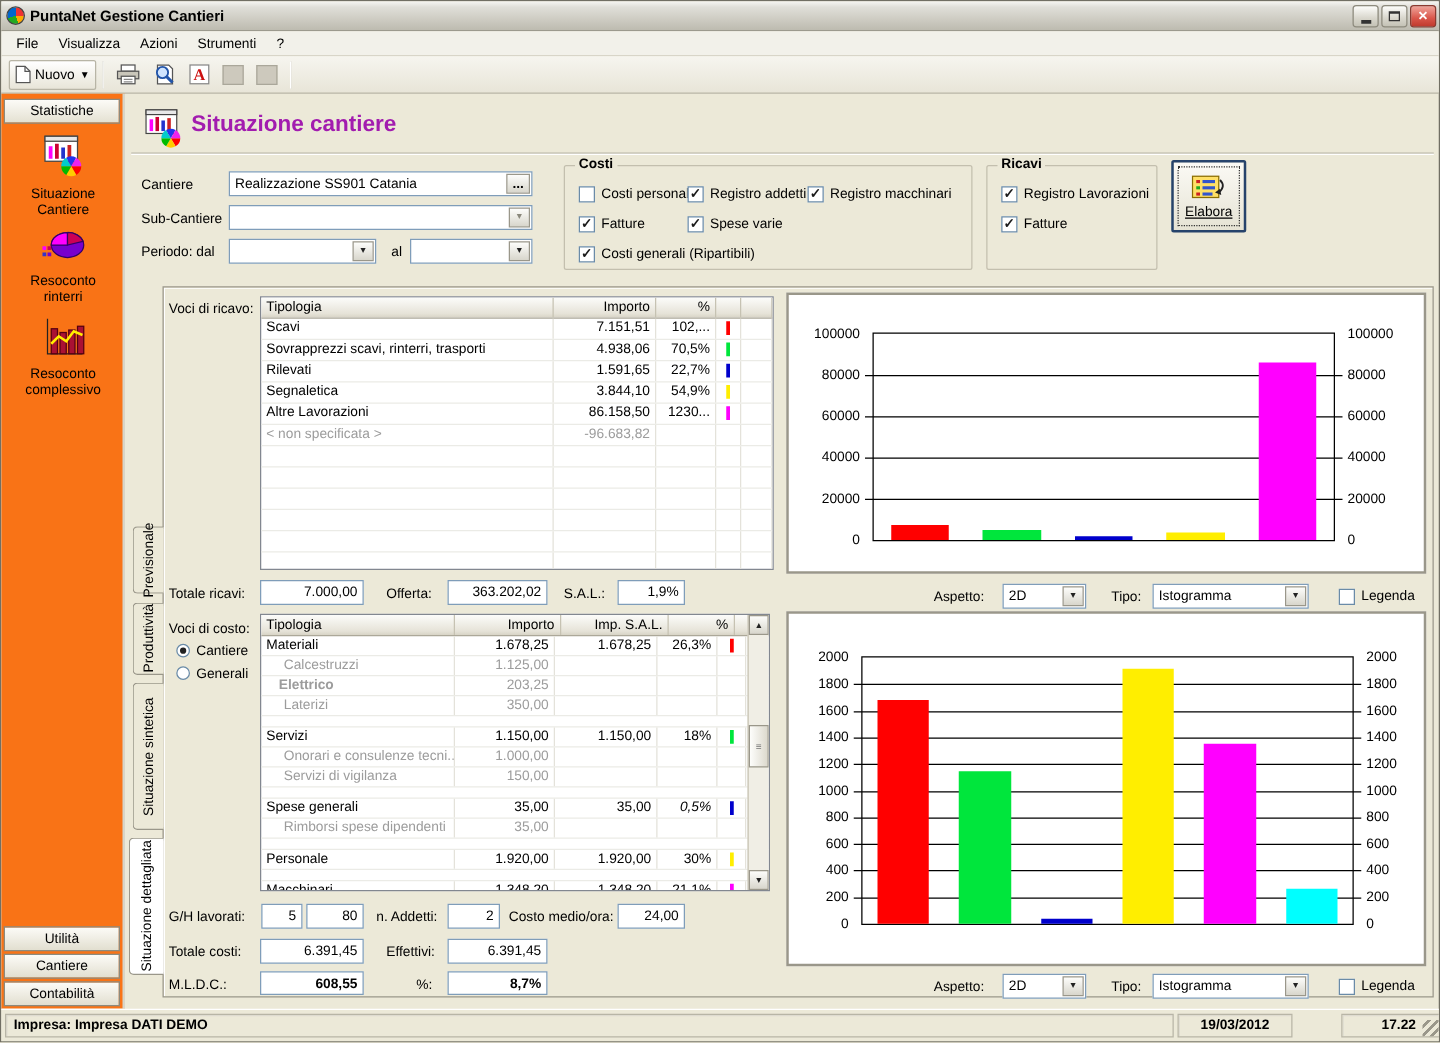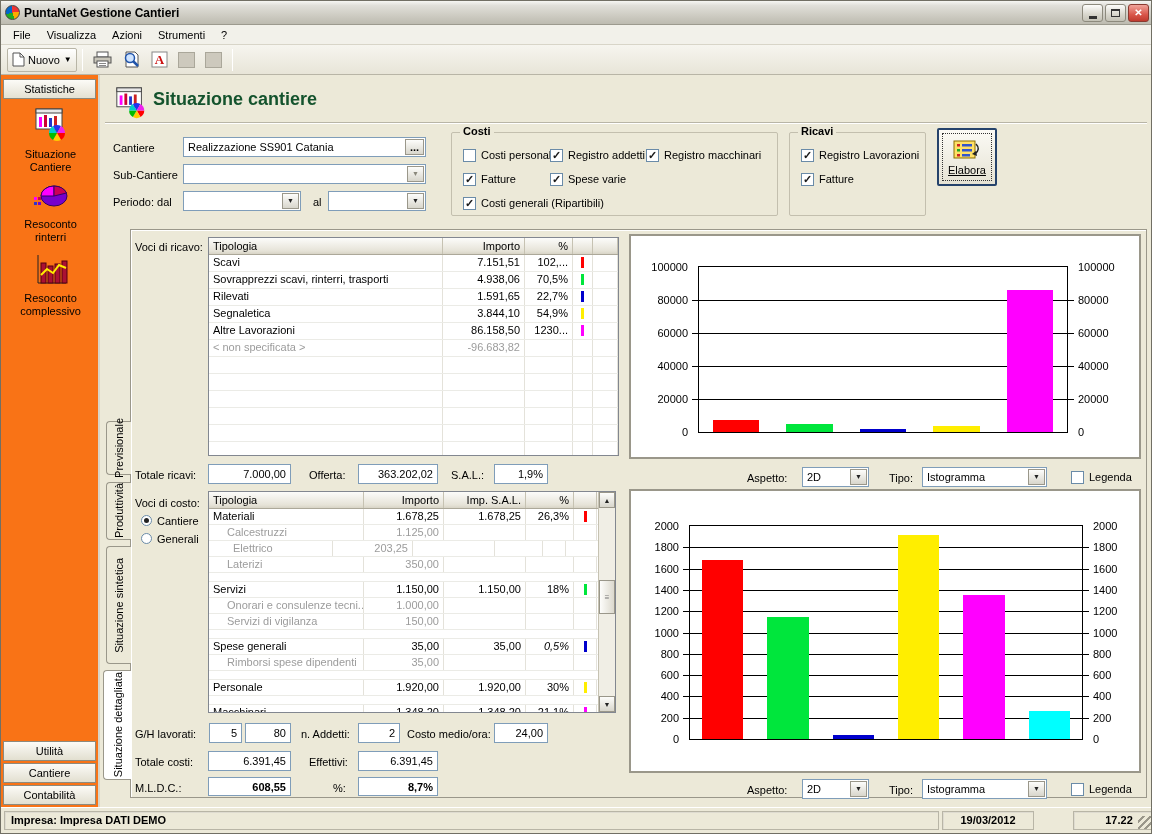--- a/index.html
+++ b/index.html
@@ -39,21 +39,21 @@
   
   .sidebar{position:absolute;left:0;top:74px;width:99px;height:732px;background:#f97316;border-right:2px solid #d8d5c8;}
   .sb-header{position:absolute;left:2px;top:4px;width:93px;height:20px;background:linear-gradient(180deg,#fcfbf7,#e4e1d2);
     border:1px solid #8d8a7d;text-align:center;line-height:18px;}
   .sb-item{position:absolute;left:0;width:99px;text-align:center;color:#000;cursor:pointer;}
   .sb-item .cap{margin-top:3px;line-height:13px;}
   .sb-bottom{position:absolute;left:2px;width:93px;height:20px;background:linear-gradient(180deg,#fcfbf7,#e2dfd0);
     border:1px solid #8d8a7d;text-align:center;line-height:18px;}
 
   
-  .pagetitle{position:absolute;left:152px;top:88px;font-size:18px;font-weight:bold;color:#14532d;}
+  .pagetitle{position:absolute;left:152px;top:88px;font-size:18px;font-weight:bold;color:#a21caf;}
   .hr-line{position:absolute;height:2px;border-top:1px solid #b8b5a6;border-bottom:1px solid #fff;}
   .flabel{position:absolute;font-size:11px;}
   .field{position:absolute;background:#fff;border:1px solid #7f9db9;font-size:11px;line-height:16px;padding:1px 4px;
     white-space:pre;overflow:hidden;}
   .field.num{text-align:right;}
   .field.bold{font-weight:bold;}
   .ddbtn{position:absolute;right:1px;top:1px;bottom:1px;width:17px;background:linear-gradient(180deg,#fdfdfb,#d8d6cc);
     border:1px solid #9a978a;display:flex;align-items:center;justify-content:center;font-size:7px;color:#222;}
   .ddbtn.gray{color:#8a887c;}
   .dotsbtn{position:absolute;background:linear-gradient(180deg,#fdfdfb,#d8d6cc);border:1px solid #9a978a;
@@ -76,21 +76,21 @@
   
   .panel{position:absolute;left:129px;top:228px;width:1017px;height:569px;background:#ece9d8;
     border:1px solid #9a978a;box-shadow:inset 1px 1px 0 #fff;}
   .vtab{position:absolute;width:25px;background:#ece9d8;border:1px solid #9a978a;border-right:none;
     border-radius:4px 0 0 4px;display:flex;align-items:center;justify-content:center;cursor:pointer;}
   .vtab span{writing-mode:vertical-rl;transform:rotate(180deg);font-size:11px;white-space:nowrap;}
   .vtab.sel{background:#fff;width:28px;z-index:3;}
 
   
   .lview{position:absolute;background:#fff;border:1px solid #828790;overflow:hidden;}
-  .lv-head{display:flex;background:linear-gradient(180deg,#fcfcfa,#e6e3d8 80%,#d8d4c6);border-bottom:1px solid #aca899;}
+  .lv-head{display:flex;background:linear-gradient(180deg,#fcfcfa,#e6e3d8 80%,#d8d4c6);border-bottom:1px solid #aca899;justify-content:space-between;}
   .lv-hcell{border-right:1px solid #c6c2b2;padding:0 4px;line-height:16px;overflow:hidden;white-space:nowrap;}
   .lv-hcell.r{text-align:right;}
   .trow{display:flex;border-bottom:1px solid #ebebE6;}
   .tcell{border-right:1px solid #e4e2da;padding:0 4px;line-height:15px;white-space:nowrap;overflow:hidden;}
   .tcell.r{text-align:right;}
   .muted{color:#9c9c9c;}
   .chip{width:3px;height:11px;margin:2px auto 0 auto;}
   
   .sbar{position:absolute;top:0;right:0;width:17px;background:#f0eee5;border-left:1px solid #c6c2b2;}
   .sbtn{position:absolute;left:0;width:16px;height:16px;background:linear-gradient(180deg,#fdfdfb,#d8d6cc);
@@ -452,21 +452,21 @@
         </div>
       </div>
       <div class="trow" style="height: 16px;">
         <div class="tcell muted" style="width: 155px; padding-left: 18px;">Calcestruzzi</div>
         <div class="tcell r muted" style="width: 80px;">1.125,00</div>
         <div class="tcell r muted" style="width: 82px;"></div>
         <div class="tcell r muted" style="width: 48px;"></div>
         <div class="tcell muted" style="width: 23px;"></div>
       </div>
       <div class="trow" style="height: 16px;">
-        <div class="tcell muted" style="width: 124px; padding-left: 24px;">Elettrico</div>
+        <div class="tcell muted" style="width: 155px; padding-left: 14px; font-weight: bold;">Elettrico</div>
         <div class="tcell r muted" style="width: 80px;">203,25</div>
         <div class="tcell r muted" style="width: 82px;"></div>
         <div class="tcell r muted" style="width: 48px;"></div>
         <div class="tcell muted" style="width: 23px;"></div>
       </div>
       <div class="trow" style="height: 16px;">
         <div class="tcell muted" style="width: 155px; padding-left: 18px;">Laterizi</div>
         <div class="tcell r muted" style="width: 80px;">350,00</div>
         <div class="tcell r muted" style="width: 82px;"></div>
         <div class="tcell r muted" style="width: 48px;"></div>

